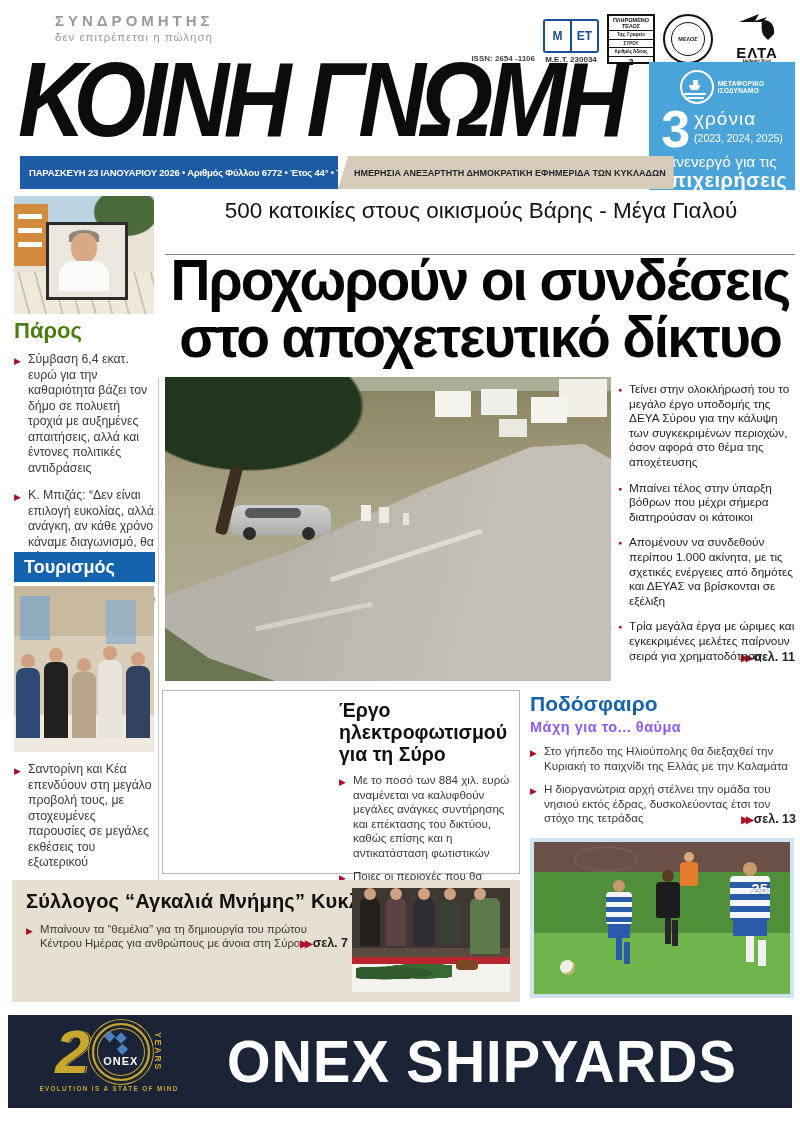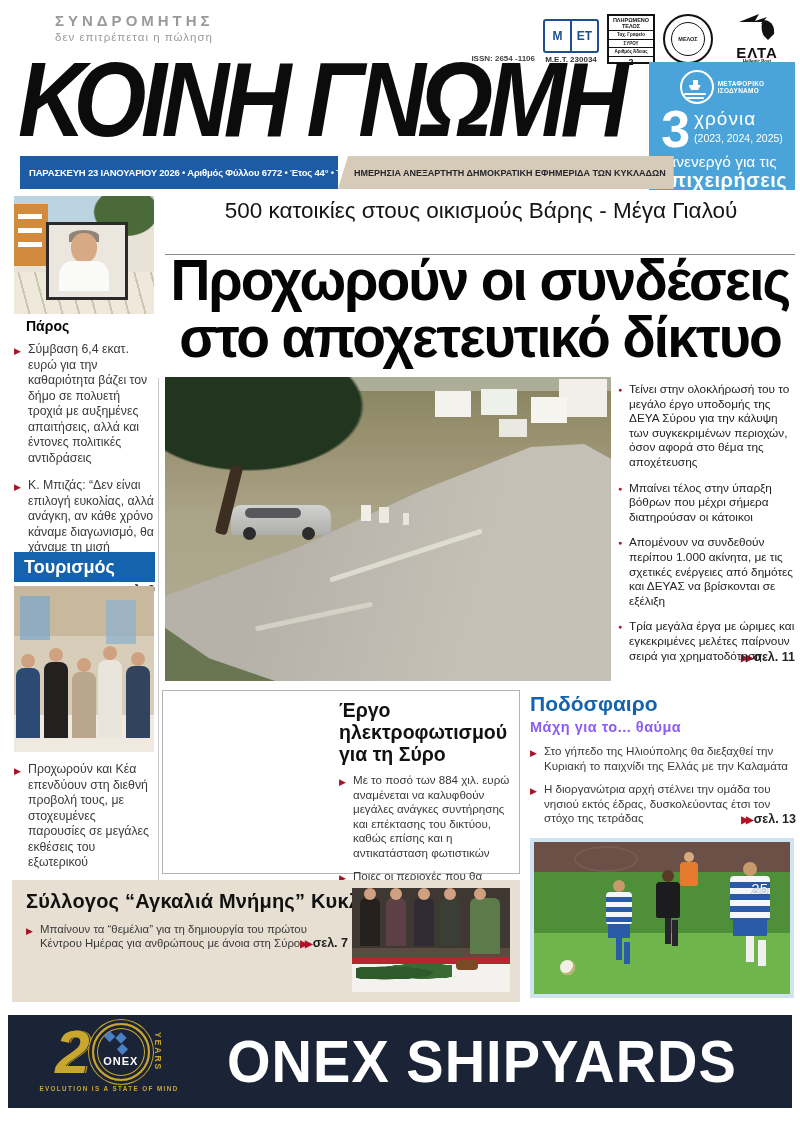--- a/index.html
+++ b/index.html
@@ -106,42 +106,42 @@
   .pf2{left:122px;top:28px;}
   .pf2 .pf-head{background:#5a3a26;}
   .pf2 .pf-torso{width:24px;height:36px;background:#1c1c1e;}
   .pf2 .pf-legs{width:6px;height:26px;background:#26262a;margin:0 auto;box-shadow:7px 2px 0 #26262a;}
   .pf3{left:146px;top:10px;}
   .pf3 .pf-head{background:#d8a97e;width:10px;height:10px;}
   .pf3 .pf-torso{width:18px;height:24px;background:#e57b2c;}
   .pf4{left:196px;top:20px;}
   .pf4 .pf-head{background:#c79a6e;width:14px;height:14px;}
   .pf4 .pf-torso{width:40px;height:44px;background:repeating-linear-gradient(180deg,#f4f6f8 0 6px,#2a5ba8 6px 12px);position:relative;}
-  .pf4 .num{position:absolute;right:2px;top:4px;font-size:15px;font-weight:normal;color:#fff;text-shadow:0 0 2px #1c3c74;}
+  .pf4 .num{position:absolute;right:2px;top:4px;font-size:15px;font-weight:bold;color:#fff;text-shadow:0 0 2px #1c3c74;}
   .pf4 .pf-shorts{width:34px;height:16px;background:#2a5ba8;margin:0 auto;}
   .pf4 .pf-legs{width:8px;height:26px;background:#f0f0ee;margin:0 auto;box-shadow:12px 4px 0 #f0f0ee;}
   .pf-ball{position:absolute;left:26px;top:118px;width:15px;height:15px;background:#f2efe6;border-radius:50%;box-shadow:inset -2px -2px 0 #b9b26a;}
   .photo-assoc{left:352px;top:888px;width:158px;height:104px;background:linear-gradient(180deg,#3f3731 0 58%,#5a4a40 58% 100%);}
   .pa-person{position:absolute;top:10px;width:20px;height:48px;background:#23201d;border-radius:6px 6px 0 0;}
   .pa-person .hd{position:absolute;left:4px;top:-10px;width:12px;height:12px;background:#cfa181;border-radius:50%;}
   .pa1{left:8px;} .pa2{left:34px;background:#5d3f46;} .pa3{left:62px;background:#2e2b33;}
   .pa4{left:88px;background:#3a3f35;} .pa5{left:118px;background:#5c7a4a;width:30px;height:56px;}
   .pa-table{position:absolute;left:0;bottom:0;width:100%;height:34px;background:#f4f2ee;}
   .pa-trim{position:absolute;left:0;bottom:28px;width:100%;height:7px;background:#b8252e;}
   .pa-garland{position:absolute;left:4px;bottom:10px;width:96px;height:18px;background:radial-gradient(ellipse at 30% 50%,#2f5a2c 0 50%,rgba(0,0,0,0) 52%),radial-gradient(ellipse at 70% 40%,#3a6a34 0 48%,rgba(0,0,0,0) 50%);}
   .pa-cake{position:absolute;left:104px;bottom:22px;width:22px;height:10px;background:#7a4a26;border-radius:4px;}
   
   .leadcol{position:absolute;left:618px;top:382px;width:177px;}
   .leadcol .li{position:relative;padding-left:11px;font-size:11.8px;line-height:14.6px;color:#232323;margin-bottom:11px;font-weight:500;}
   .leadcol .li::before{content:"●";position:absolute;left:0;top:1px;font-size:7px;color:#b11226;}
   .pageref{text-align:right;font-weight:bold;font-size:12.5px;color:#222;}
   .pageref .arr::before{content:"▶▶";color:#b11226;font-size:10px;margin-right:3px;letter-spacing:-3px;}
   .leadref{margin-top:-24px;}
   .sidecol{position:absolute;left:14px;width:141px;}
-  .sec-title{font-size:14px;font-weight:bold;color:#000000;margin-bottom:8px;margin-left:12px;}
+  .sec-title{font-size:22px;font-weight:bold;color:#4d7c0f;margin-bottom:8px;}
   .b-item{position:relative;padding-left:14px;font-size:12.3px;line-height:15.5px;color:#3a3a3a;margin-bottom:12px;}
   .b-item::before{content:"▶";position:absolute;left:0;top:2px;font-size:9px;color:#a51325;}
   .tour-head{position:absolute;left:14px;top:552px;width:141px;height:30px;background:#1563ac;color:#fff;
        font-size:18px;font-weight:bold;display:flex;align-items:center;padding-left:10px;box-sizing:border-box;}
   .vline{position:absolute;left:158px;top:378px;width:1px;height:560px;background:#c9c9c9;}
   .electrobox{position:absolute;left:162px;top:690px;width:358px;height:184px;border:1px solid #b5b5b5;background:#fff;box-sizing:border-box;}
   .electrobox .content{position:absolute;left:176px;top:8px;width:172px;}
   .electrobox h3{margin:0 0 8px 0;font-size:19.5px;line-height:22px;color:#111;font-weight:bold;}
   .electrobox .b-item{font-size:11.6px;line-height:14.5px;margin-bottom:9px;}
   .football{position:absolute;left:530px;top:692px;width:266px;}
@@ -312,21 +312,21 @@
         <div class="hd"></div>
       </div>
     <div class="pt-person pt4">
         <div class="hd"></div>
       </div>
     <div class="pt-person pt5">
         <div class="hd"></div>
       </div>
   </div>
   <div class="sidecol" style="top:762px;">
-    <div class="b-item">Προχωρούν και Κέα επενδύουν στη διεθνή προβολή τους, με στοχευμένες παρουσίες σε μεγάλες εκθέσεις του εξωτερικού</div>
+    <div class="b-item">Σαντορίνη και Κέα επενδύουν στη μεγάλο προβολή τους, με στοχευμένες παρουσίες σε μεγάλες εκθέσεις του εξωτερικού</div>
     <div class="b-item">Γ. Νομικού και Ρ. Βελισσαροπούλου μιλούν για τις στρατηγικές εξωστρέφειας των δύο νησιών</div>
     <div class="pageref" style="margin-top:-20px;">
       <span class="arr"></span><span>σελ. 8</span>
     </div>
   </div>
 
   <div class="vline"></div>
 
   <div class="electrobox">
 

